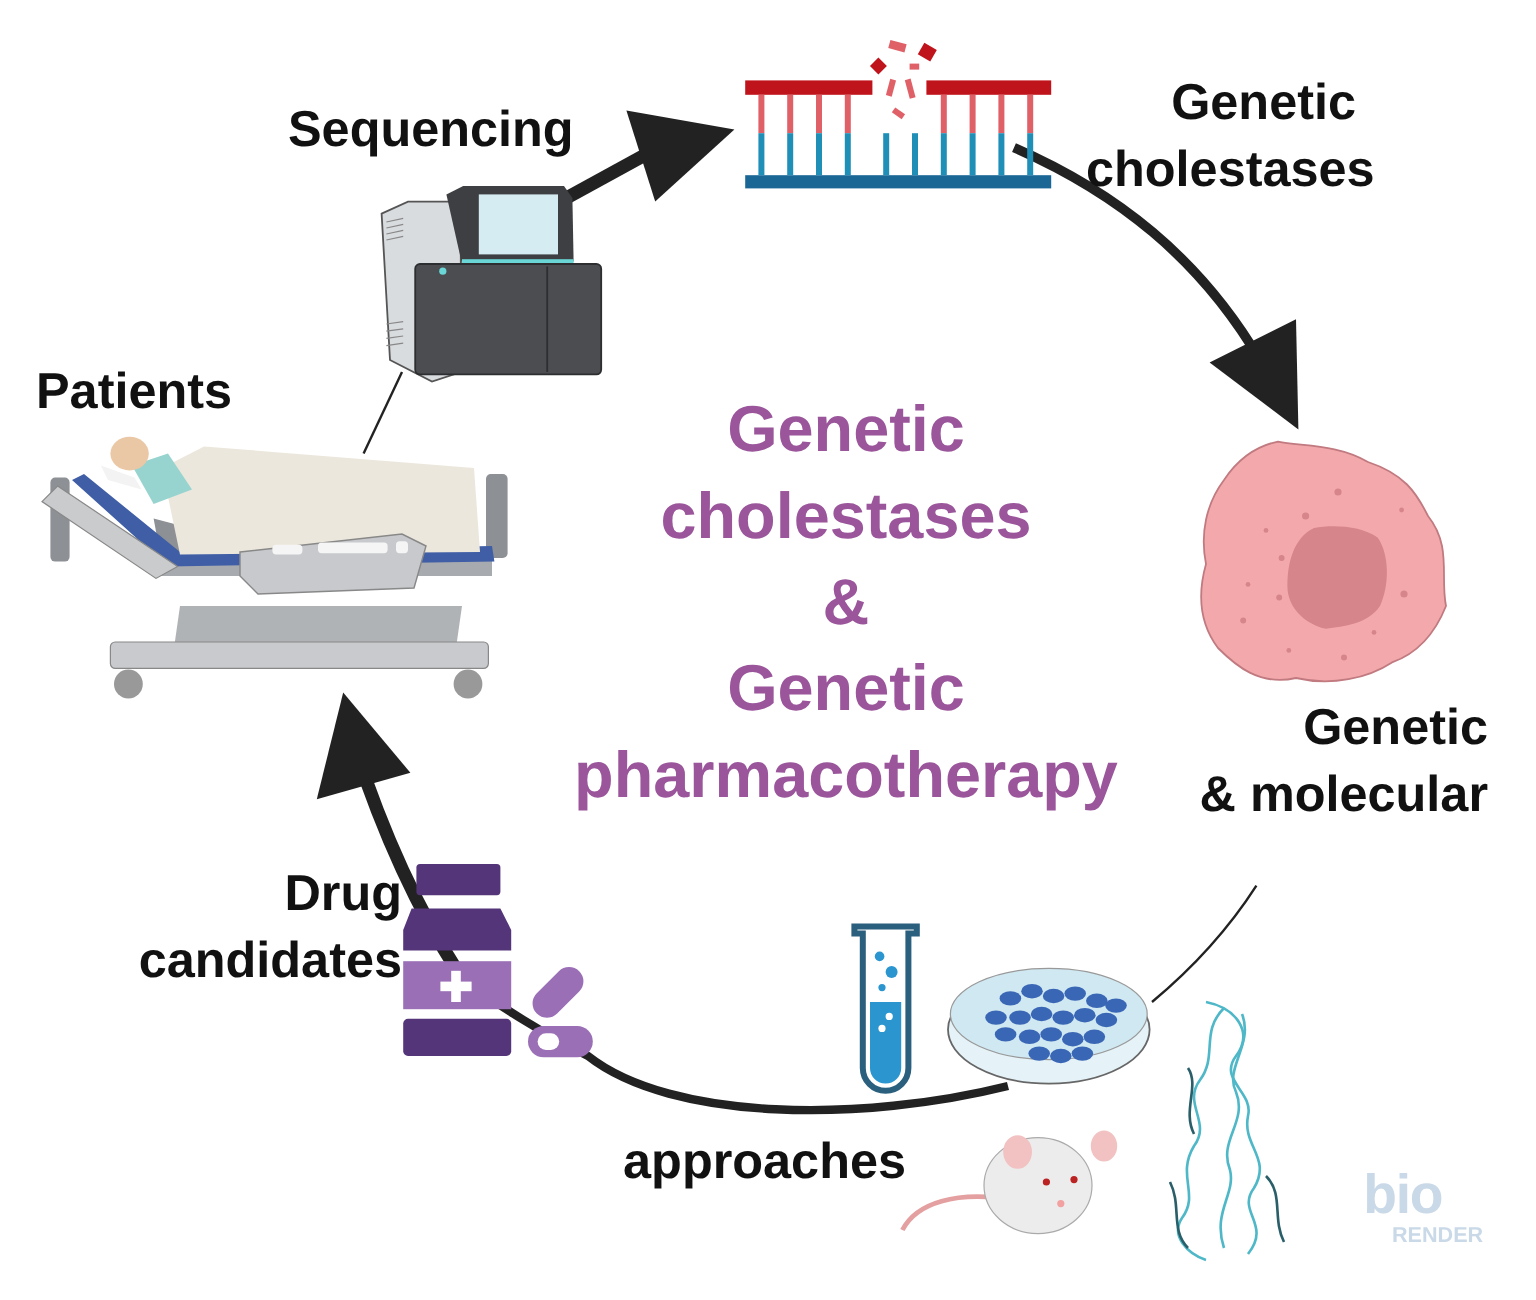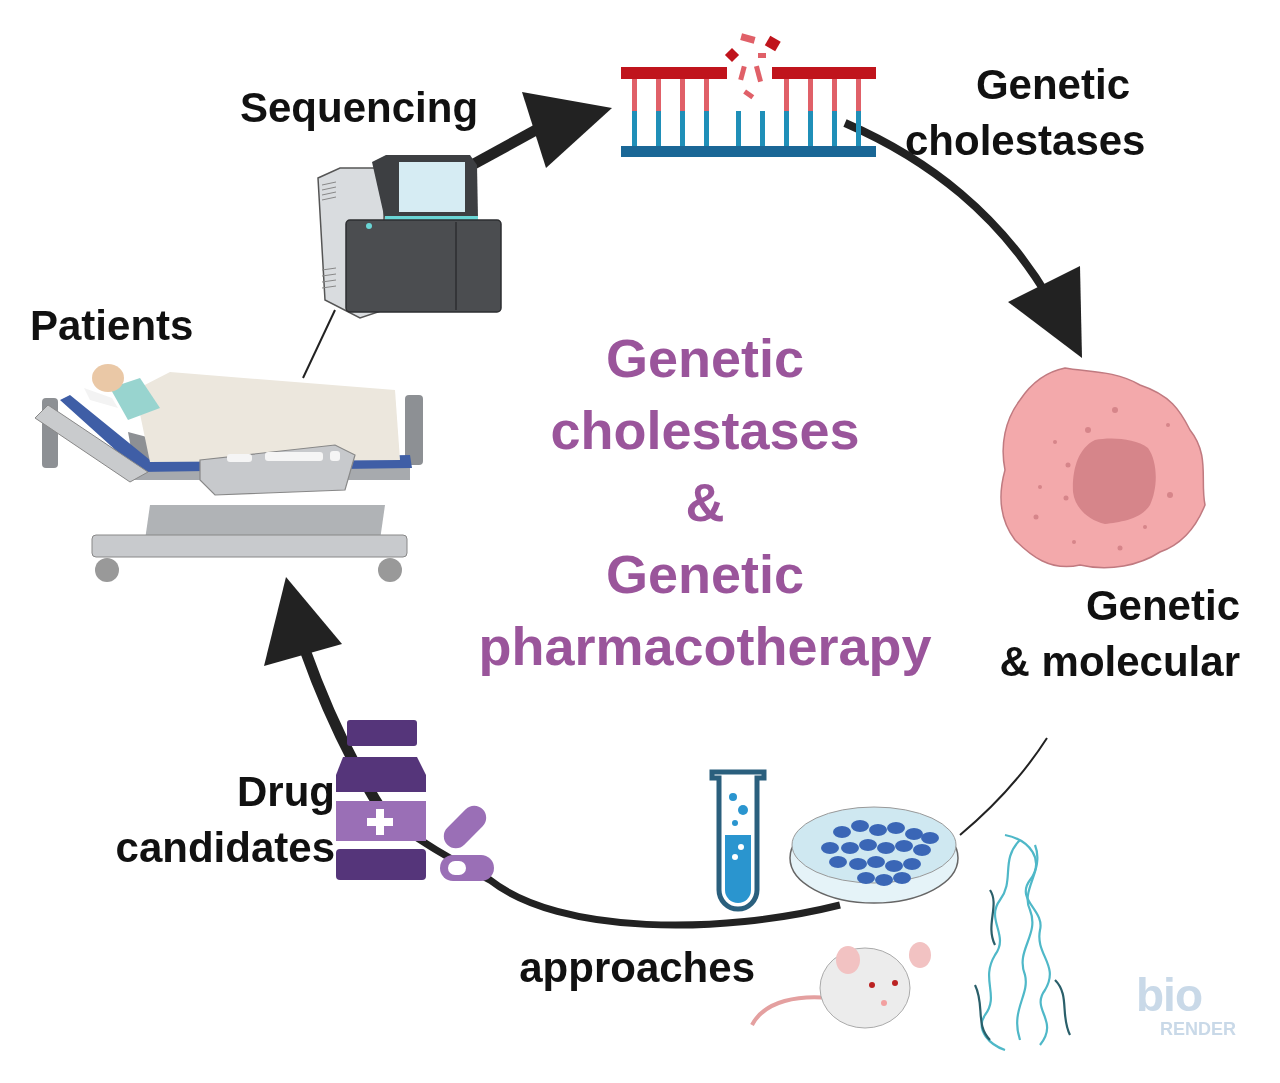--- a/index.html
+++ b/index.html
@@ -214,21 +214,21 @@
   <div>Genetic</div>
   <div>cholestases</div>
 </div>
 <div class="label" style="left:970px; top:578px; width:270px;">
   <div>Genetic</div>
   <div>&amp; molecular</div>
 </div>
 <div class="label" style="left:460px; top:940px; width:295px;">
   <div>approaches</div>
 </div>
-<div class="label" style="left:85px; top:764px; width:250px;">
+<div class="label" style="left:85px; top:716px; width:250px;">
   <div>Drug</div>
   <div>candidates</div>
 </div>
 <div class="label" style="left:30px; top:298px;">
   <div>Patients</div>
 </div>
 
 <div class="watermark">
   <div class="big">bio</div>
   <div class="small">RENDER</div>

